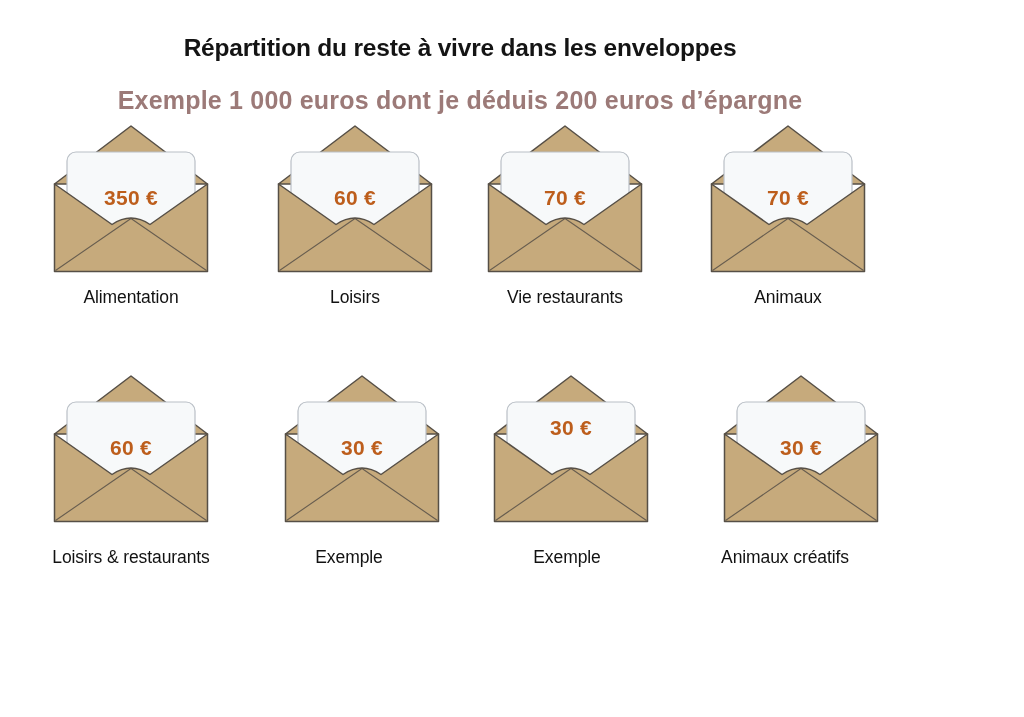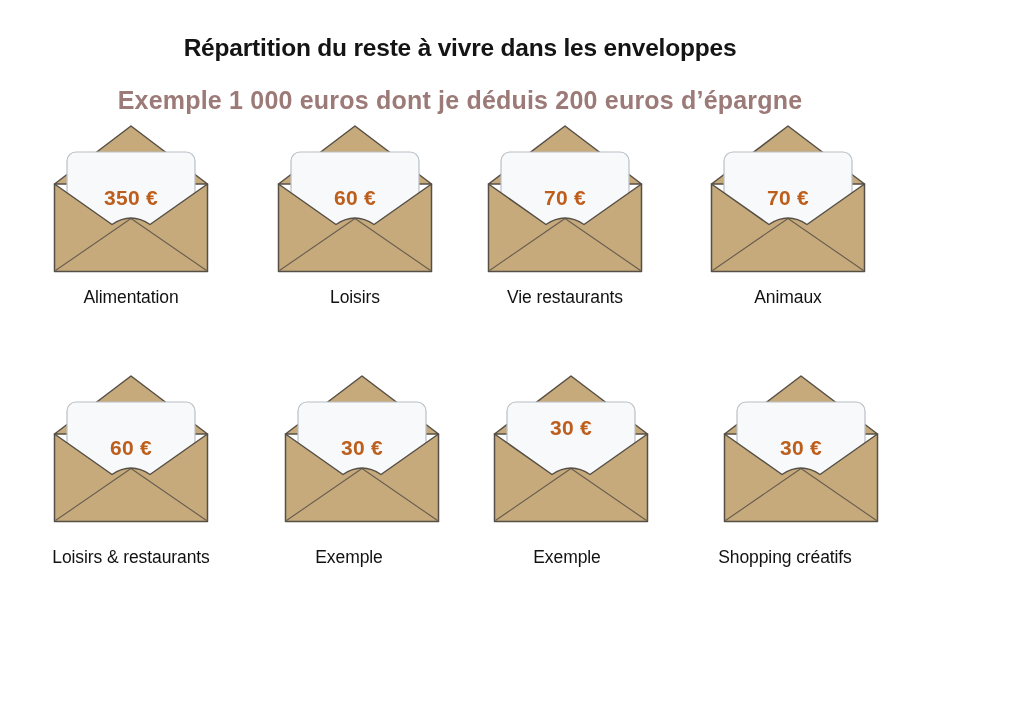--- a/index.html
+++ b/index.html
@@ -204,16 +204,16 @@
   <div class="cell">
     <div class="env-wrap">
       <svg class="env-svg" width="156" height="150" viewBox="0 0 156 150" aria-hidden="true">
         <path class="flap" d="M 1.5 61 L 78 3 L 154.5 61 Z"></path>
         <rect class="card" x="14" y="29" width="128" height="95" rx="9"></rect>
         <path class="front" d="M 1.5 61 L 1.5 148.5 L 154.5 148.5 L 154.5 61 L 97 101.5 Q 78 88.5 59 101.5 Z"></path>
         <path class="fold" d="M 2.5 147.5 L 78 95.5 M 153.5 147.5 L 78 95.5"></path>
       </svg>
       <div class="amount">30 €</div>
     </div>
-    <div class="label">Shopping créatifs</div>
+    <div class="label">Animaux créatifs</div>
   </div>
 </div>
 </div>
 
 </body></html>

